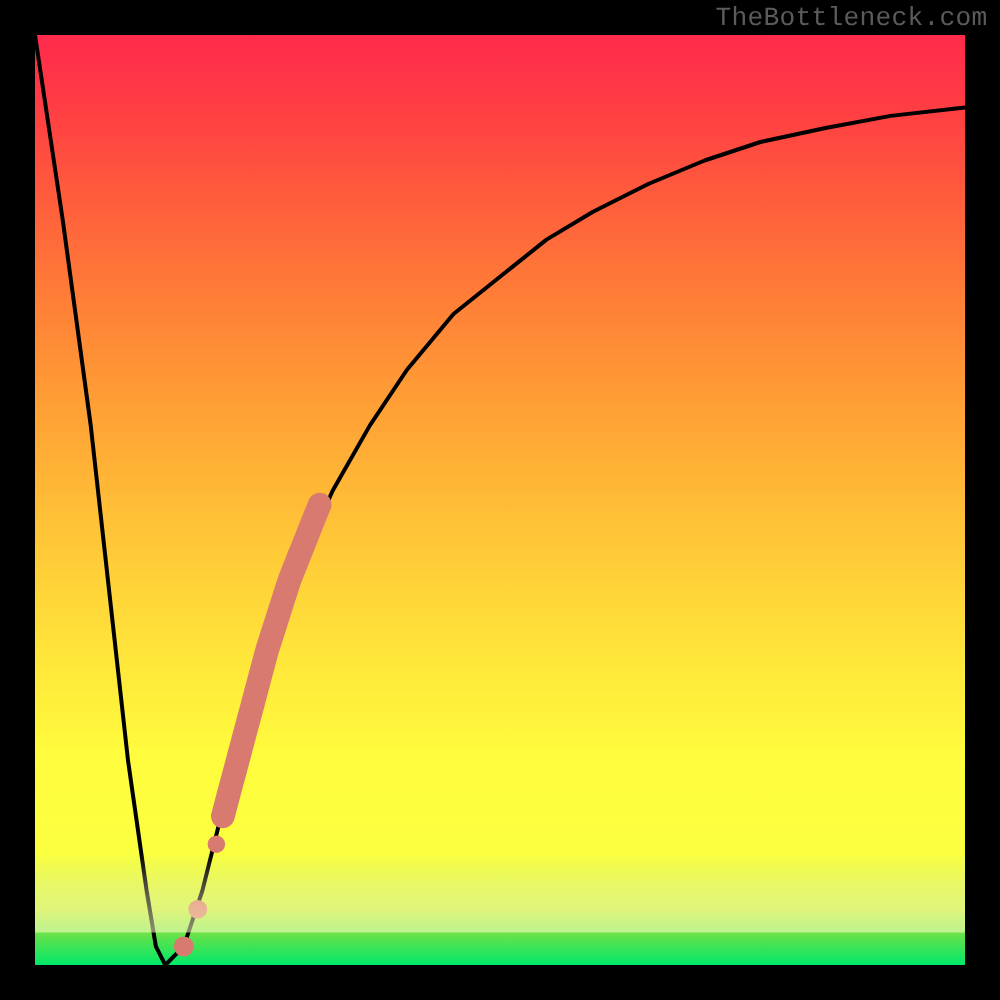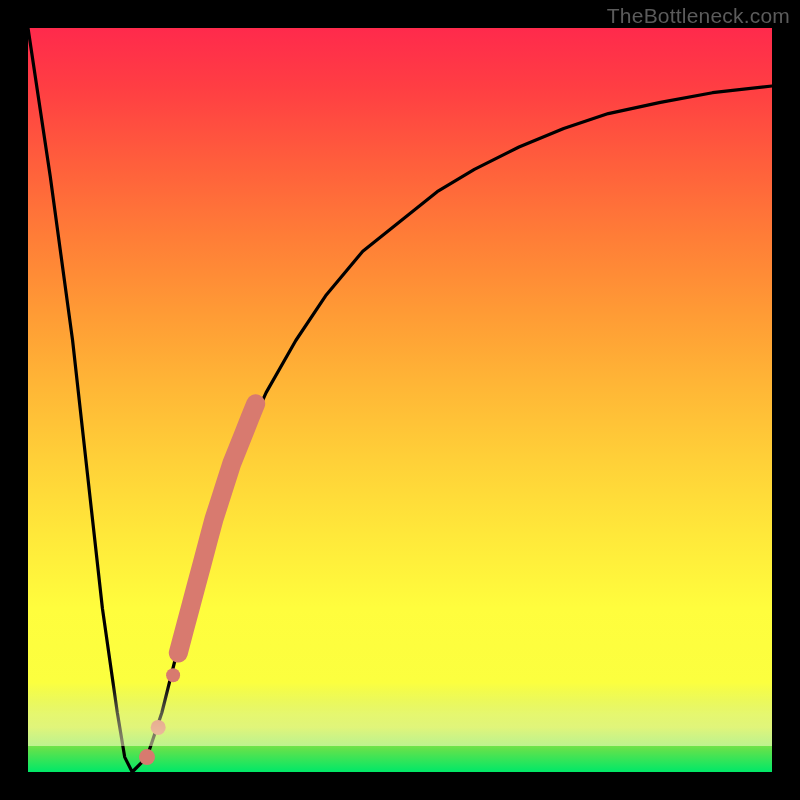--- a/index.html
+++ b/index.html
@@ -58,20 +58,21 @@
   }
   .watermark {
     position: absolute;
     top: 4px;
     right: 10px;
     color: #5b5b5b;
     font-size: 21px;
     font-weight: 500;
     letter-spacing: 0.2px;
     user-select: none;
+    font-family: Liberation Mono, monospace;
   }
   svg.curve {
     position: absolute;
     left: 0;
     top: 0;
     width: 744px;
     height: 744px;
     overflow: visible;
   }
 </style>

